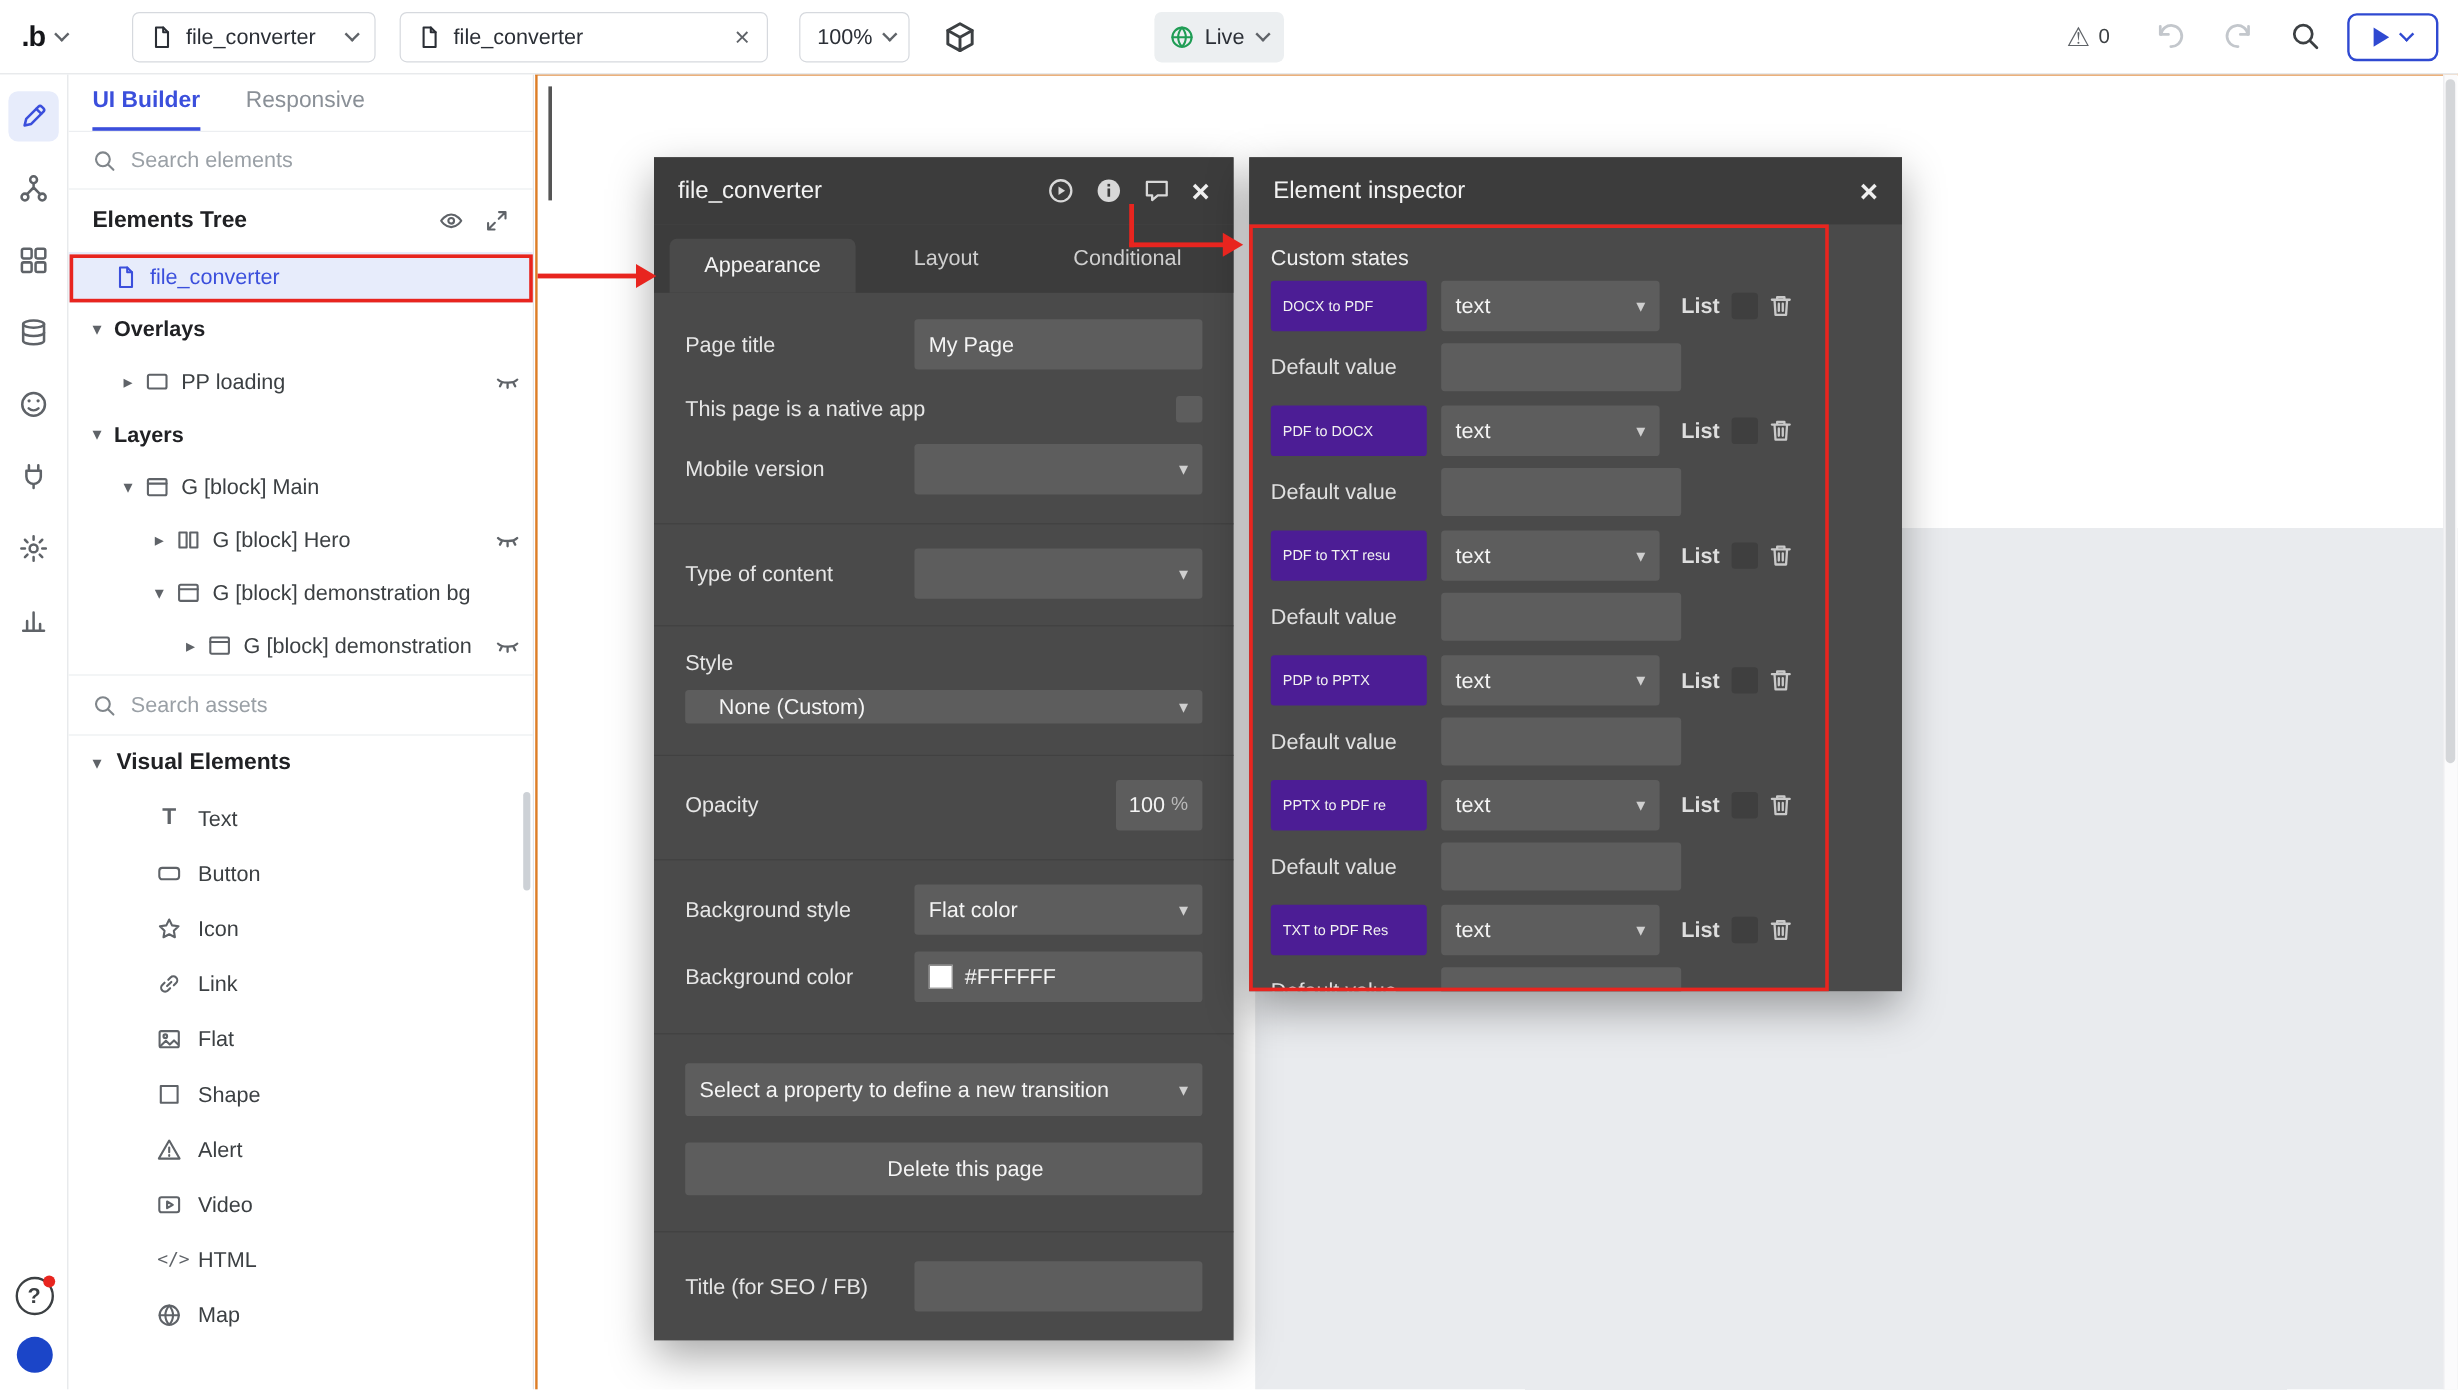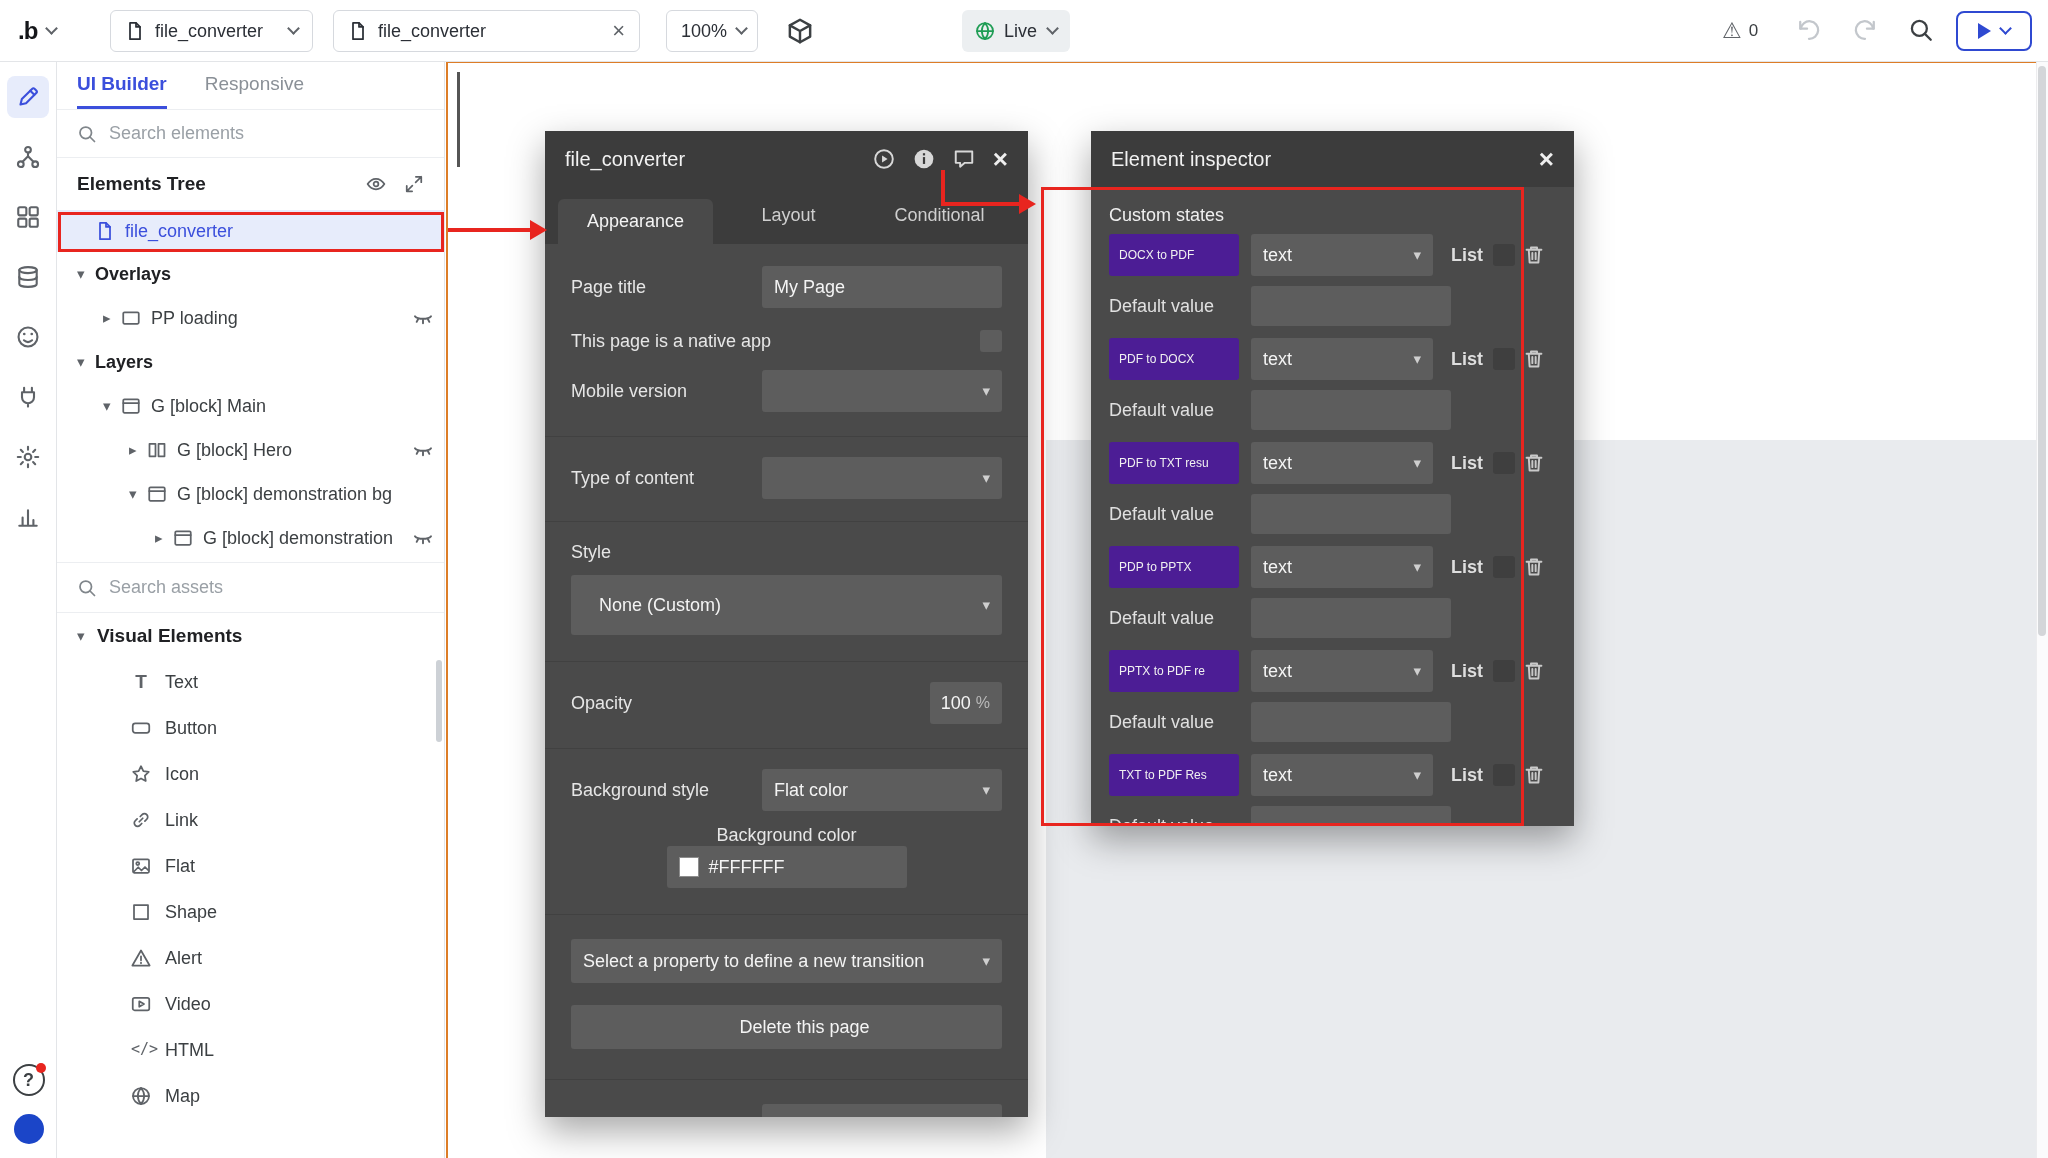--- a/index.html
+++ b/index.html
@@ -109,21 +109,21 @@
   .pe-row { display:flex; align-items:center; justify-content:space-between; }
   .pe-label { color:#e6e6e6; }
   .w240 { width:240px; }
   .pe-divider { border-top:1px solid #414141; margin-left:-26px; margin-right:-26px; }
   .op-input { width:72px; justify-content:flex-end; gap:5px; }
   .op-unit { color:#b9b9b9; font-size:16px; }
   .swatch { width:20px; height:20px; background:#FFFFFF; border:1px solid #8d8d8d; margin-right:10px; flex:0 0 auto; }
   .pe-btn { height:44px; background:#5d5d5d; border-radius:3px; display:flex; align-items:center; justify-content:center; color:#f4f4f4; cursor:pointer; }
 
   
-  .inspector { left:1091px; top:131px; width:483px; height:695px; }
+  .inspector { left:1041px; top:131px; width:544px; height:695px; }
   .in-body { padding:10px 18px 0; }
   .cs-title { padding:8px 0; color:#efefef; }
   .state-row { height:42px; display:flex; align-items:center; margin-bottom:10px; }
   .state-name { width:130px; height:42px; background:#4c1d95; border-radius:3px; display:flex; align-items:center; padding:0 10px; color:#f1f1f1; font-size:12px; white-space:nowrap; overflow:hidden; flex:0 0 auto;text-align:center; }
   .state-type { width:182px; margin-left:12px; height:42px; flex:0 0 auto; cursor:pointer; }
   .list-label { margin-left:18px; color:#dedede;font-weight:bold; }
   .list-check { margin-left:10px; background:#3f3f3f; }
   .trash { margin-left:8px; width:22px; height:22px; color:#c9c9c9; cursor:pointer; flex:0 0 auto; }
   .default-row { height:40px; display:flex; align-items:center; margin-bottom:12px; }
   .default-label { width:130px; color:#e0e0e0; flex:0 0 auto; }
@@ -564,41 +564,41 @@
     <div class="pe-row" style="margin-top:20px;">
       <span class="pe-label">Type of content</span>
       <div class="dk-select w240">
           <span class="dk-caret">▾</span>
         </div>
     </div>
     <div class="pe-divider" style="margin-top:22px;"></div>
     <div style="margin-top:20px;">
       <span class="pe-label">Style</span>
     </div>
-    <div class="dk-select" style="margin-top:12px; height:60px;padding-left:28px;">
+    <div class="dk-select" style="margin-top:12px; height:28px;padding-left:28px;">
       <span>None (Custom)</span>
       <span class="dk-caret">▾</span>
     </div>
     <div class="pe-divider" style="margin-top:26px;"></div>
     <div class="pe-row" style="margin-top:20px;">
       <span class="pe-label">Opacity</span>
       <div class="dk-input op-input">
         <span>100</span>
         <span class="op-unit">%</span>
       </div>
     </div>
     <div class="pe-divider" style="margin-top:24px;"></div>
     <div class="pe-row" style="margin-top:20px;">
       <span class="pe-label">Background style</span>
       <div class="dk-select w240">
         <span>Flat color</span>
         <span class="dk-caret">▾</span>
       </div>
     </div>
-    <div class="pe-row" style="margin-top:14px;flex-direction:column;">
+    <div class="pe-row" style="margin-top:14px;">
       <span class="pe-label">Background color</span>
       <div class="dk-input w240">
         <span class="swatch"></span>
         <span>#FFFFFF</span>
       </div>
     </div>
     <div class="pe-divider" style="margin-top:26px;"></div>
     <div class="dk-select" style="margin-top:24px; height:44px;">
       <span>Select a property to define a new transition</span>
       <span class="dk-caret">▾</span>

